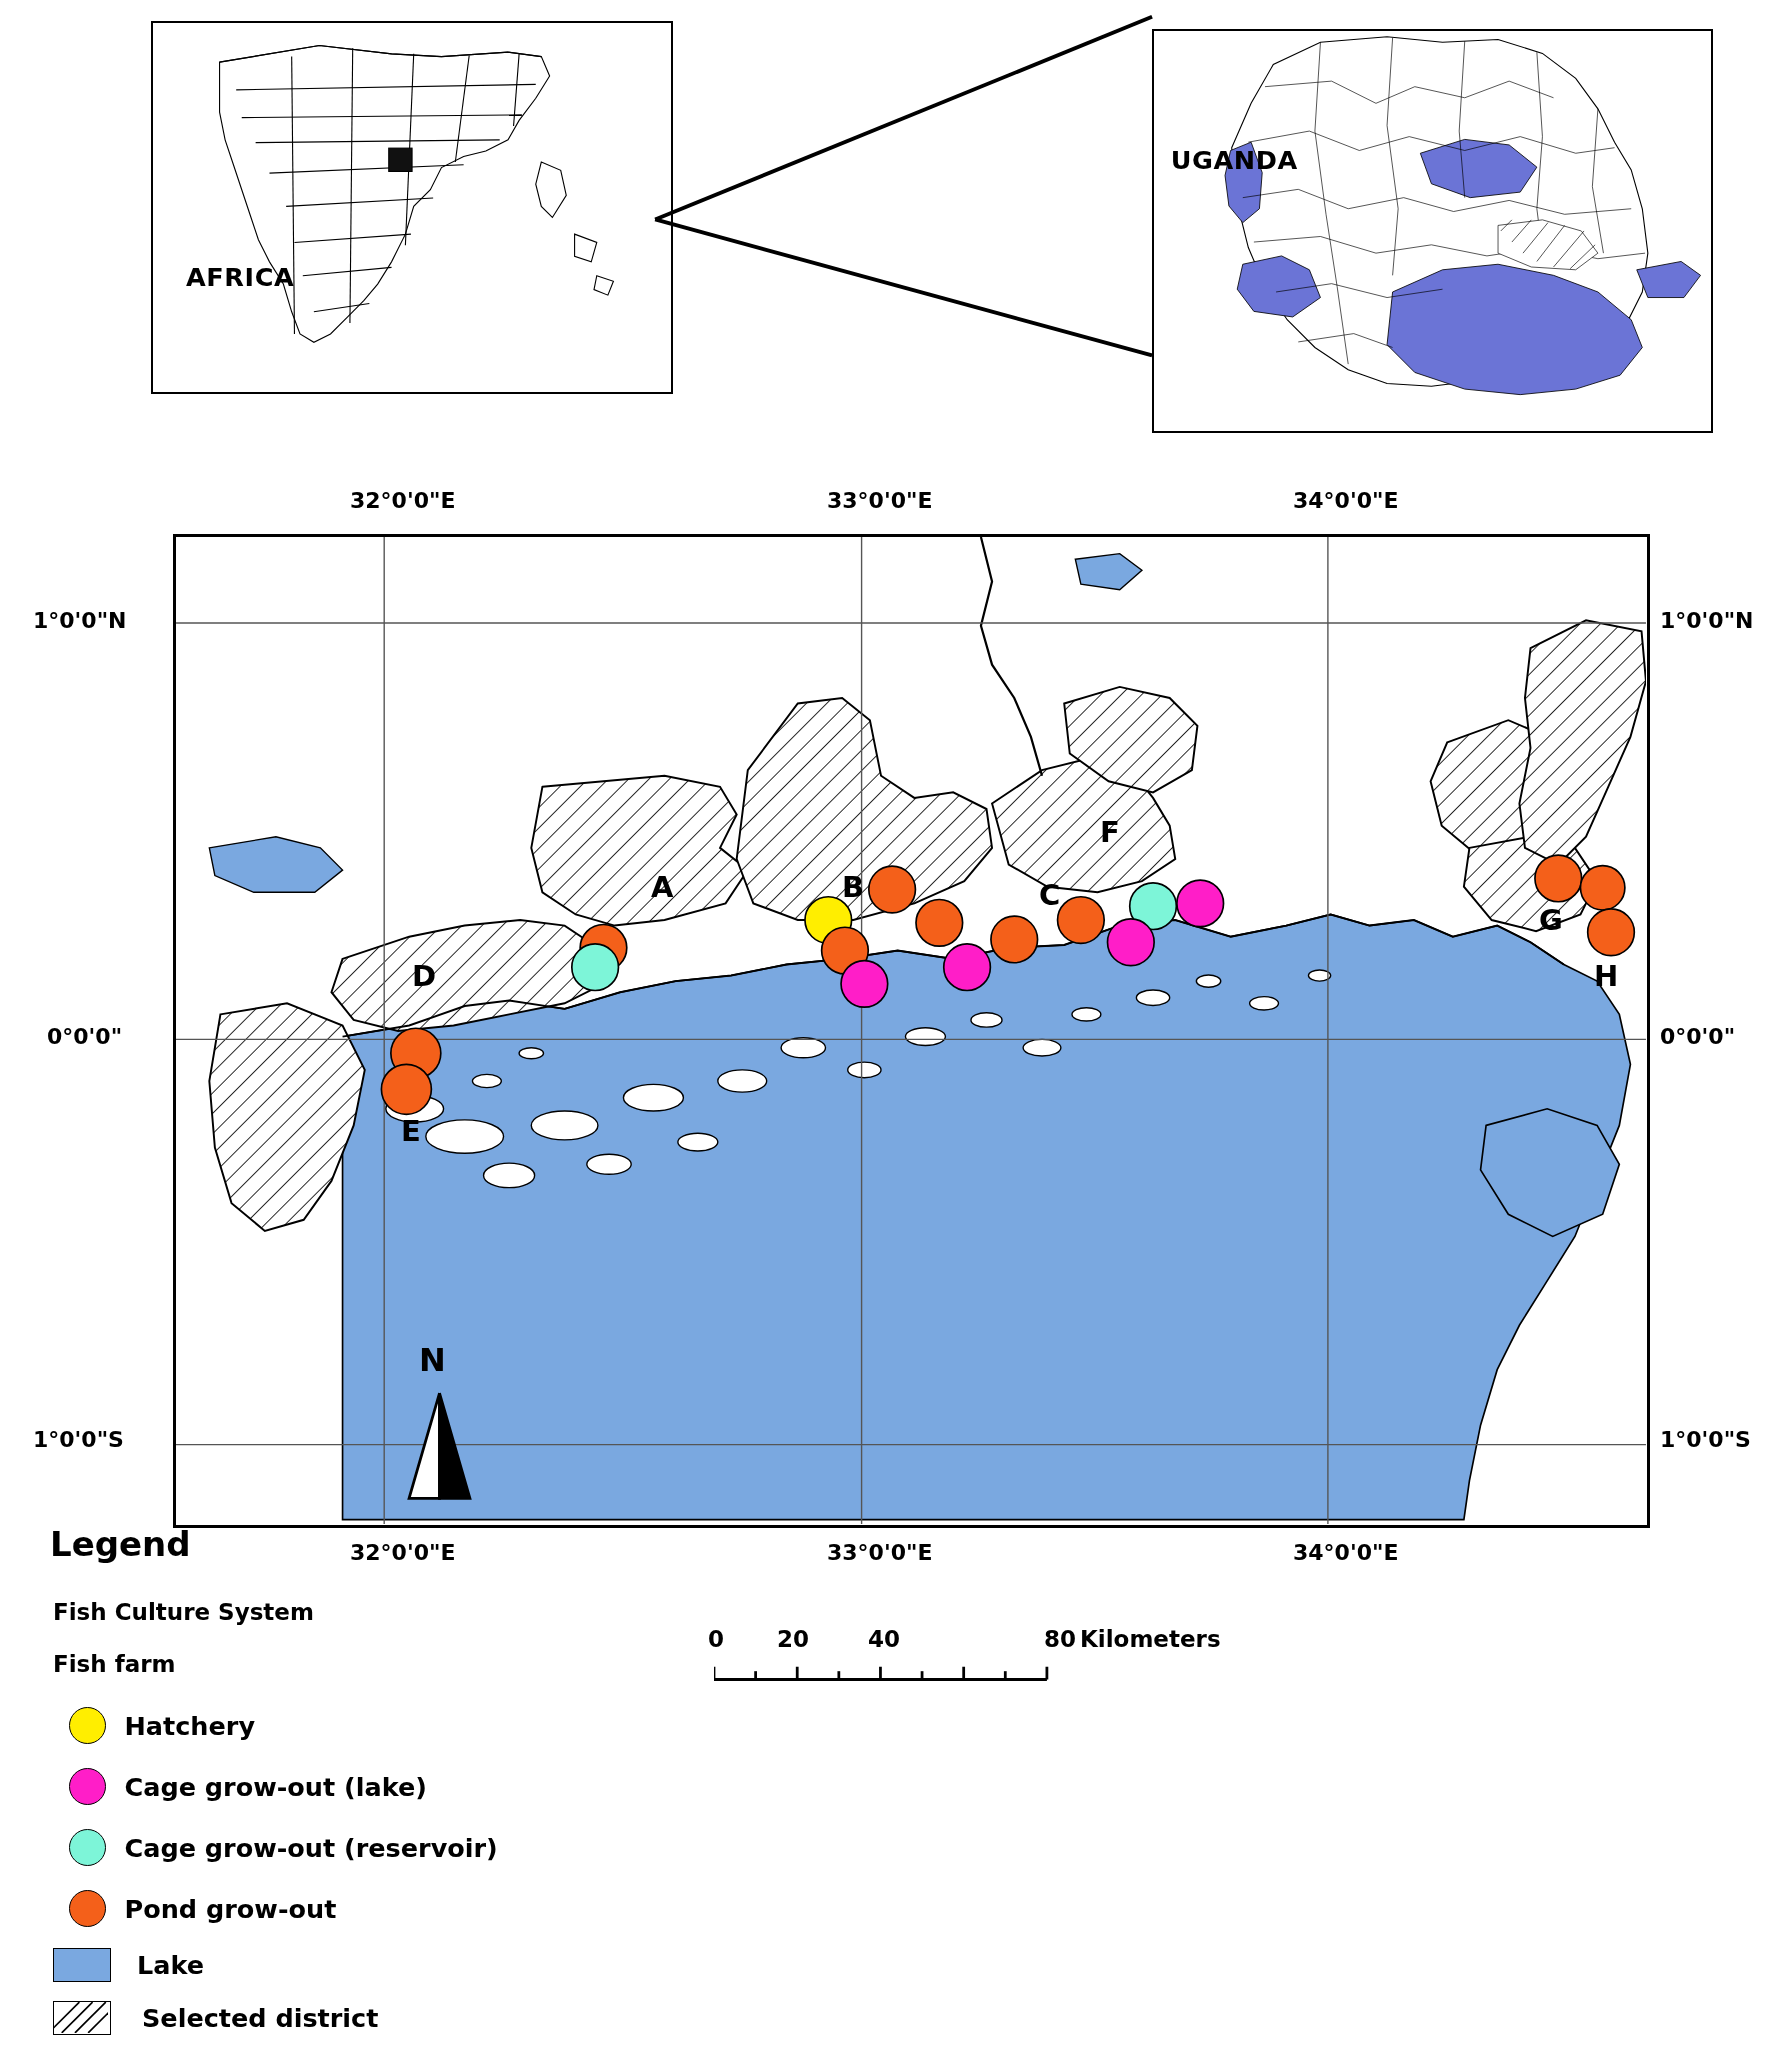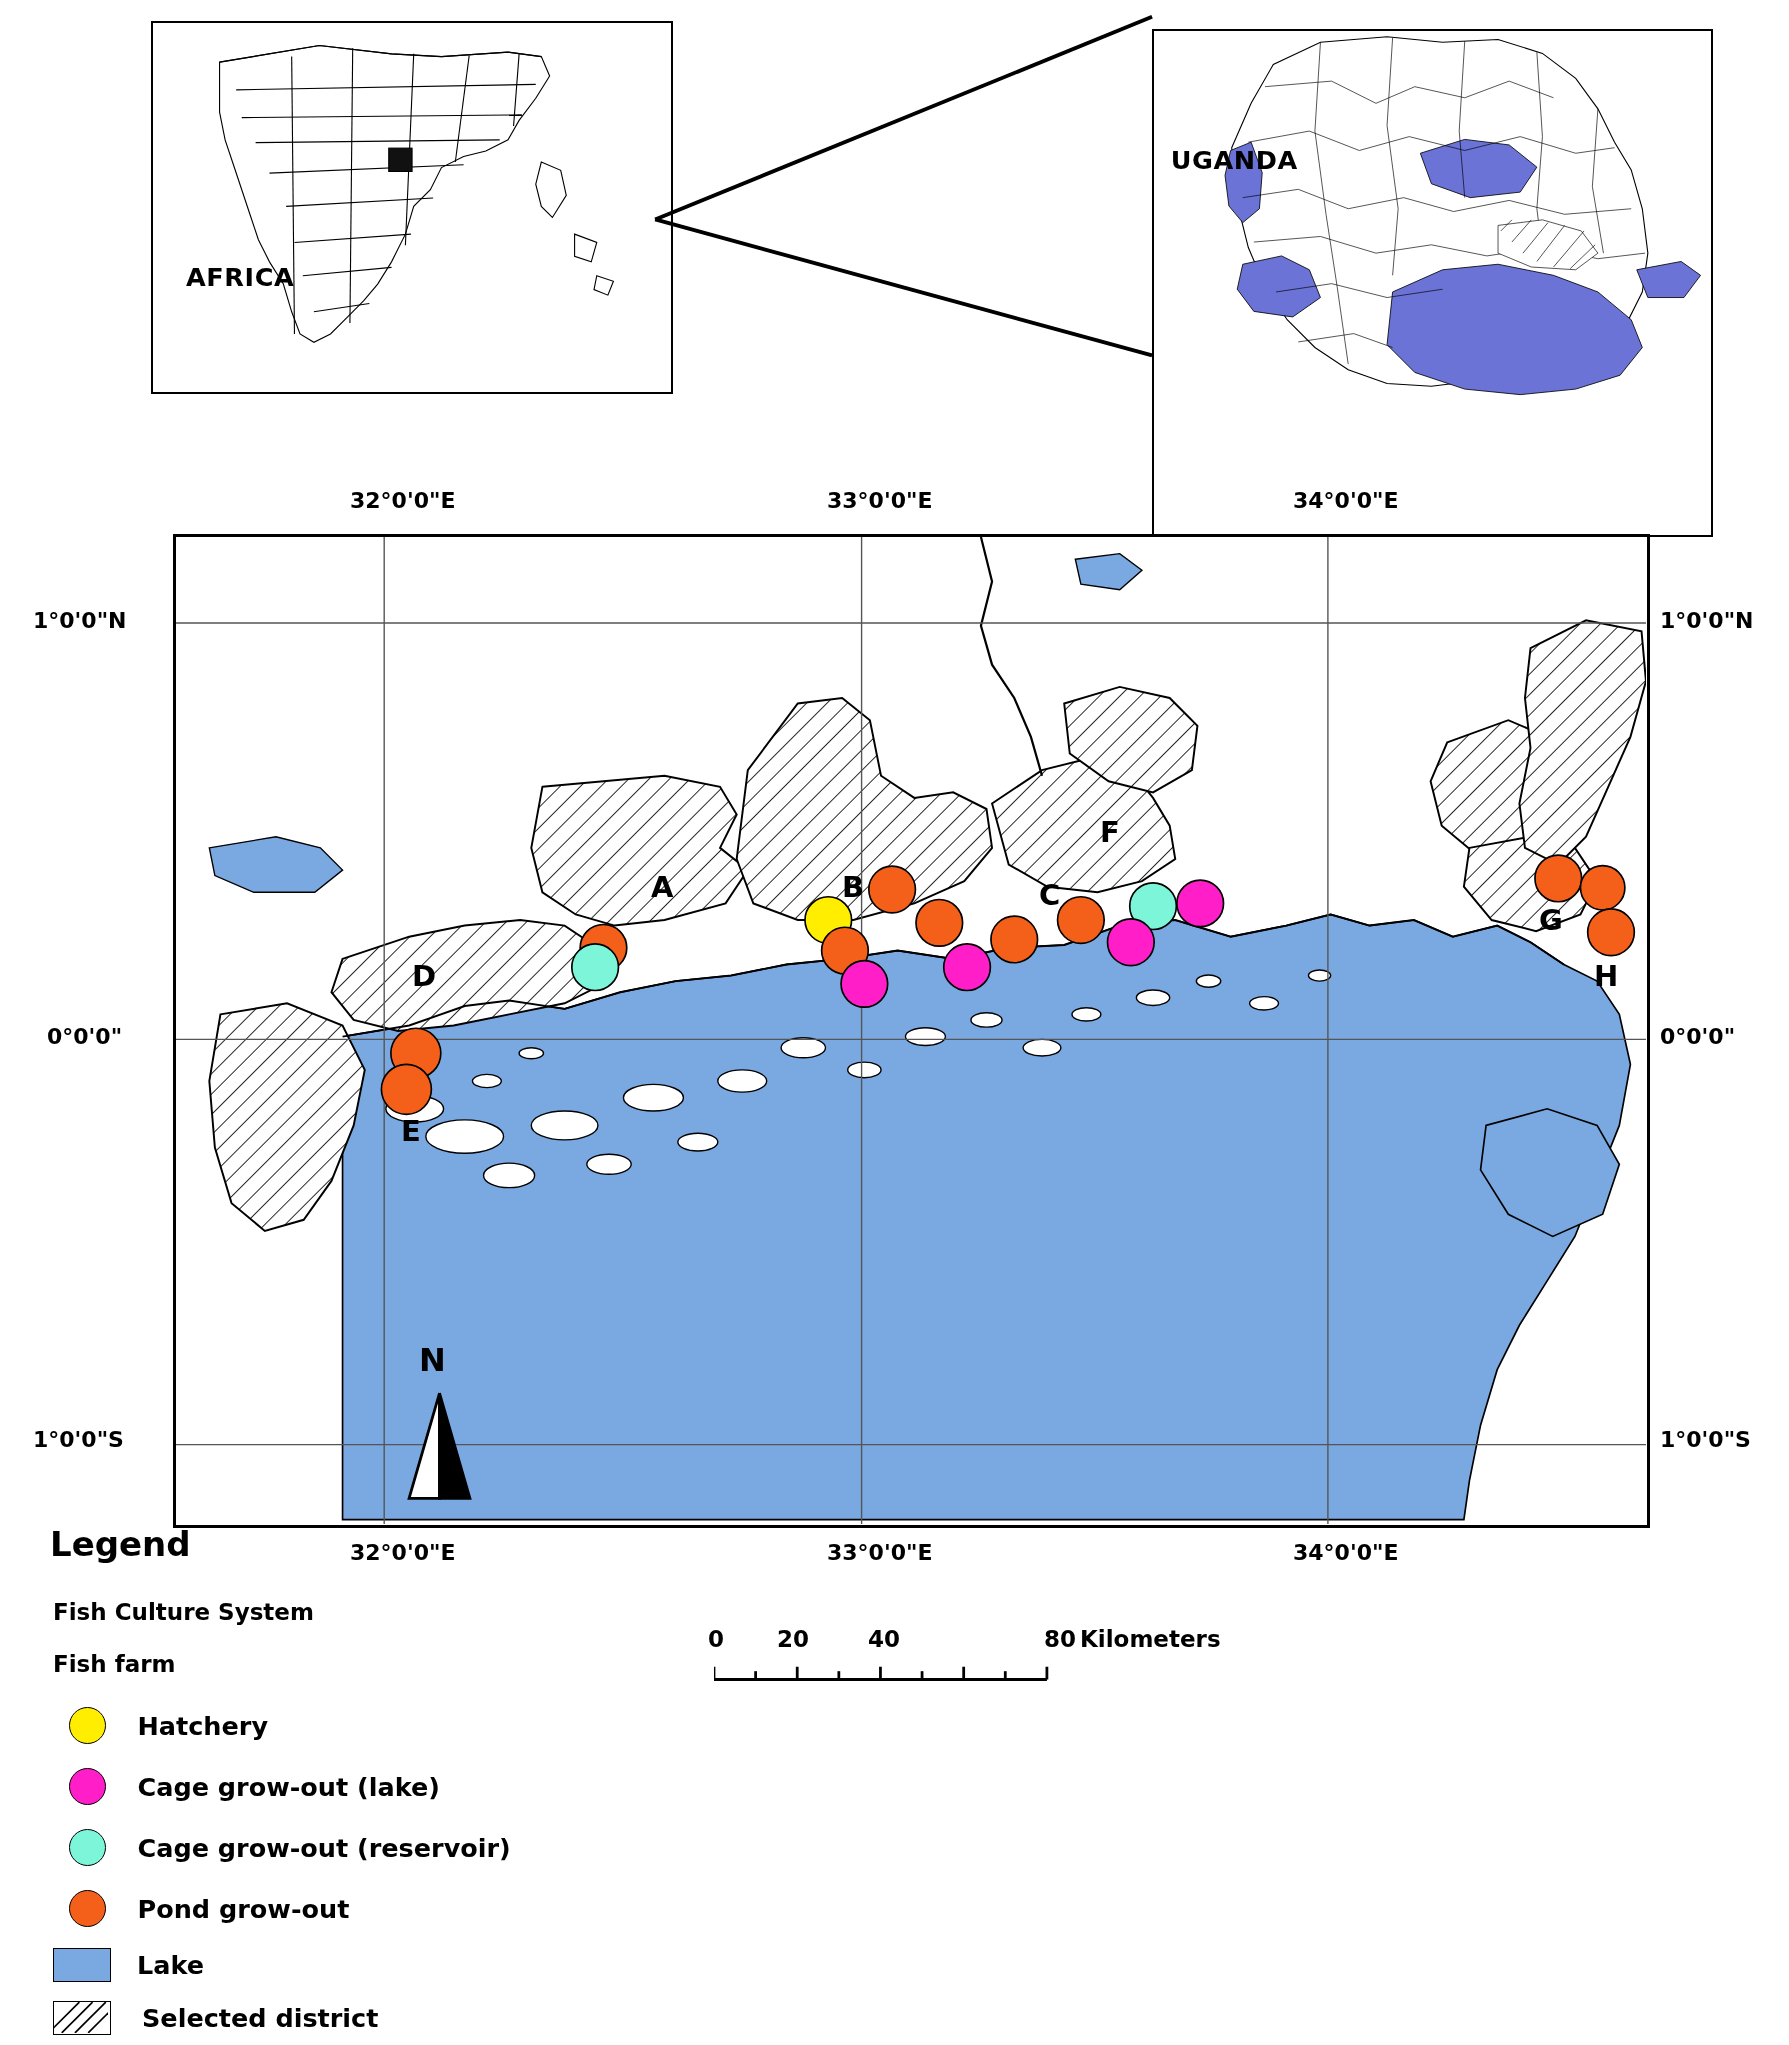--- a/index.html
+++ b/index.html
@@ -33,21 +33,21 @@
   #africa-inset {
     left: 151px;
     top: 21px;
     width: 522px;
     height: 373px;
   }
   #uganda-inset {
     left: 1152px;
     top: 29px;
     width: 561px;
-    height: 508px;
+    height: 404px;
   }
   .inset-label {
     position: absolute;
     font-weight: bold;
     font-size: 25.5px;
     letter-spacing: 0.6px;
   }
   #africa-label { left: 33px; top: 239px; }
   #uganda-label { left: 16.7px; top: 114px; }
 
@@ -141,21 +141,21 @@
     left: 53px;
     top: 1651px;
     font-weight: bold;
     font-size: 23px;
   }
   .legend-row {
     position: absolute;
     left: 53px;
     display: flex;
     align-items: center;
-    gap: 32px;
+    gap: 19px;
   }
   .legend-swatch-circle {
     width: 37px;
     height: 37px;
     border-radius: 50%;
     border: 1.7px solid #000;
     box-sizing: border-box;
     flex: none;
     margin-left: 15.5px;
   }

